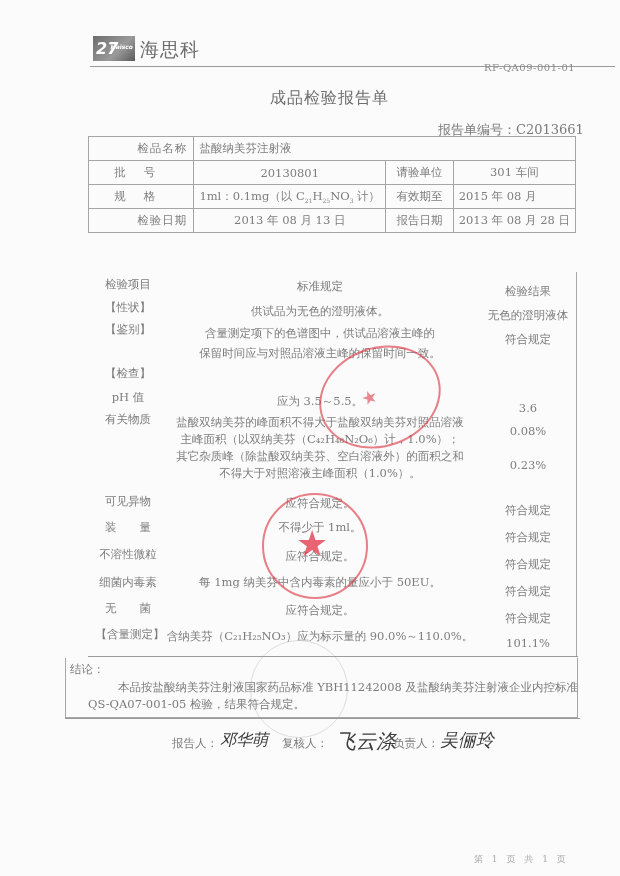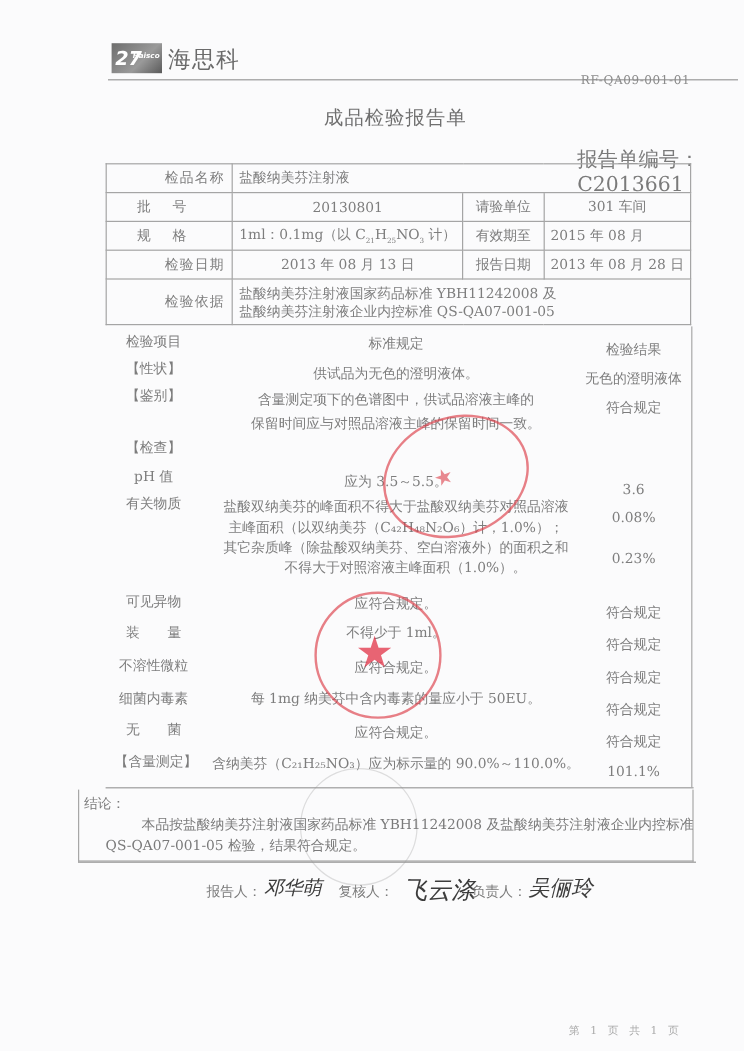--- a/index.html
+++ b/index.html
@@ -15,37 +15,37 @@
     background:linear-gradient(135deg,#6d6d6d,#9a9a9a 60%,#5a5a5a);
     color:#fff; font-size:16px; font-weight:bold; font-style:italic;
     line-height:25px; text-align:left; padding-left:3px; box-sizing:border-box;
     font-family:"DejaVu Sans", sans-serif;
   }
   .logo-box small { font-size:6px; font-style:italic; position:absolute; right:2px; bottom:2px; }
   .logo-text { left:140px; top:37px; font-size:19px; color:#6b6b6b; letter-spacing:1px; font-family:"DejaVu Sans", sans-serif; }
   .hr-top { left:90px; top:66px; width:525px; height:0; border-top:1px solid #9a9a9a; }
   .doc-code { left:484px; top:62px; font-size:10px; color:#8a8a8a; letter-spacing:0.5px; }
   .title { left:270px; top:88px; font-size:16px; color:#6f6f6f; letter-spacing:1px; }
-  .report-no { left:438px; top:121px; font-size:17px; color:#7a7a7a;margin-left:43px; }
+  .report-no { left:438px; top:121px; font-size:13px; color:#7a7a7a; }
 
   table.info {
     position:absolute; left:88px; top:136px; width:488px;
     border-collapse:collapse; font-size:11.5px; color:#7d7d7d;
   }
   table.info td { border:1px solid #a5a5a5; height:23px; padding:0 5px; white-space:nowrap; }
   table.info td.lbl { width:60px; text-align:center; letter-spacing:1px;padding-left:47px; }
   table.info td.lbl-sp { letter-spacing:18px; padding-left:10px; }
   table.info td.c { text-align:center; }
   table.info tr.basis td { height:37px; line-height:15px; white-space:normal; }
 
   .body-box { position:absolute; left:88px; top:272px; width:488px; height:384px; border-right:1px solid #a8a8a8; }
   .row { position:absolute; font-size:11.5px; color:#7d7d7d; white-space:nowrap; }
   .col1 { left:88px; width:80px; text-align:center; }
   .col3 { left:478px; width:100px; text-align:center; }
-  .mid { text-align:center;margin-left:10px; }
+  .mid { text-align:center; }
   sub { font-size:6px; }
 
   .line-bottom { left:88px; top:656px; width:490px; border-top:1px solid #9c9c9c; }
   .concl-box { left:65px; top:658px; width:513px; height:60px; border:1px solid #a7a7a7; border-top:none; box-sizing:border-box; }
   .concl-label { left:70px; top:662px; font-size:11.5px; }
   .concl-text { left:88px; top:679px; width:505px; font-size:11.5px; line-height:17px; text-indent:30px; }
   .concl-bottom { left:65px; top:718px; width:515px; border-top:1px solid #999; }
 
   .sign { top:736px; font-size:11.5px; color:#7a7a7a; }
   .sig-stroke { font-family:Liberation Sans, sans-serif; color:#3c3c3c; font-style:italic; }
@@ -87,27 +87,20 @@
     <td><span>1ml：0.1mg（以 C</span><sub>21</sub><span>H</span><sub>25</sub><span>NO</span><sub>3</sub><span> 计）</span></td>
     <td class="c">有效期至</td>
     <td>2015 年 08 月</td>
   </tr>
   <tr>
     <td class="lbl">检验日期</td>
     <td class="c">2013 年 08 月 13 日</td>
     <td class="c">报告日期</td>
     <td>2013 年 08 月 28 日</td>
   </tr>
-  <tr class="basis">
-    <td class="lbl">检验依据</td>
-    <td colspan="3">
-      <div>盐酸纳美芬注射液国家药品标准 YBH11242008 及</div>
-      <div>盐酸纳美芬注射液企业内控标准 QS-QA07-001-05</div>
-    </td>
-  </tr>
 </tbody>
   </table>
 
 <div class="body-box"></div>
 
 <div class="row col1" style="top:277px">检验项目</div>
 <div class="row mid" style="left:170px;width:300px;top:279px">标准规定</div>
 <div class="row col3" style="top:284px">检验结果</div>
 
 <div class="row col1" style="top:300px">【性状】</div>
@@ -123,21 +116,21 @@
 
 <div class="row col1" style="top:390px">pH 值</div>
 <div class="row mid" style="left:170px;width:300px;top:394px">应为 3.5～5.5。</div>
 <div class="row col3" style="top:401px">3.6</div>
 
 <div class="row col1" style="top:412px">有关物质</div>
 <div class="row mid" style="left:160px;width:320px;top:415px">盐酸双纳美芬的峰面积不得大于盐酸双纳美芬对照品溶液</div>
 <div class="row mid" style="left:160px;width:320px;top:432px">主峰面积（以双纳美芬（C₄₂H₄₈N₂O₆）计，1.0%）；</div>
 <div class="row col3" style="top:424px">0.08%</div>
 <div class="row mid" style="left:160px;width:320px;top:449px">其它杂质峰（除盐酸双纳美芬、空白溶液外）的面积之和</div>
-<div class="row mid" style="left:168px;width:320px;top:466px">不得大于对照溶液主峰面积（1.0%）。</div>
+<div class="row mid" style="left:160px;width:320px;top:466px">不得大于对照溶液主峰面积（1.0%）。</div>
 <div class="row col3" style="top:458px">0.23%</div>
 
 <div class="row col1" style="top:494px">可见异物</div>
 <div class="row mid" style="left:170px;width:300px;top:496px">应符合规定。</div>
 <div class="row col3" style="top:503px">符合规定</div>
 
 <div class="row col1" style="top:520px">装　　量</div>
 <div class="row mid" style="left:170px;width:300px;top:520px">不得少于 1ml。</div>
 <div class="row col3" style="top:530px">符合规定</div>
 

